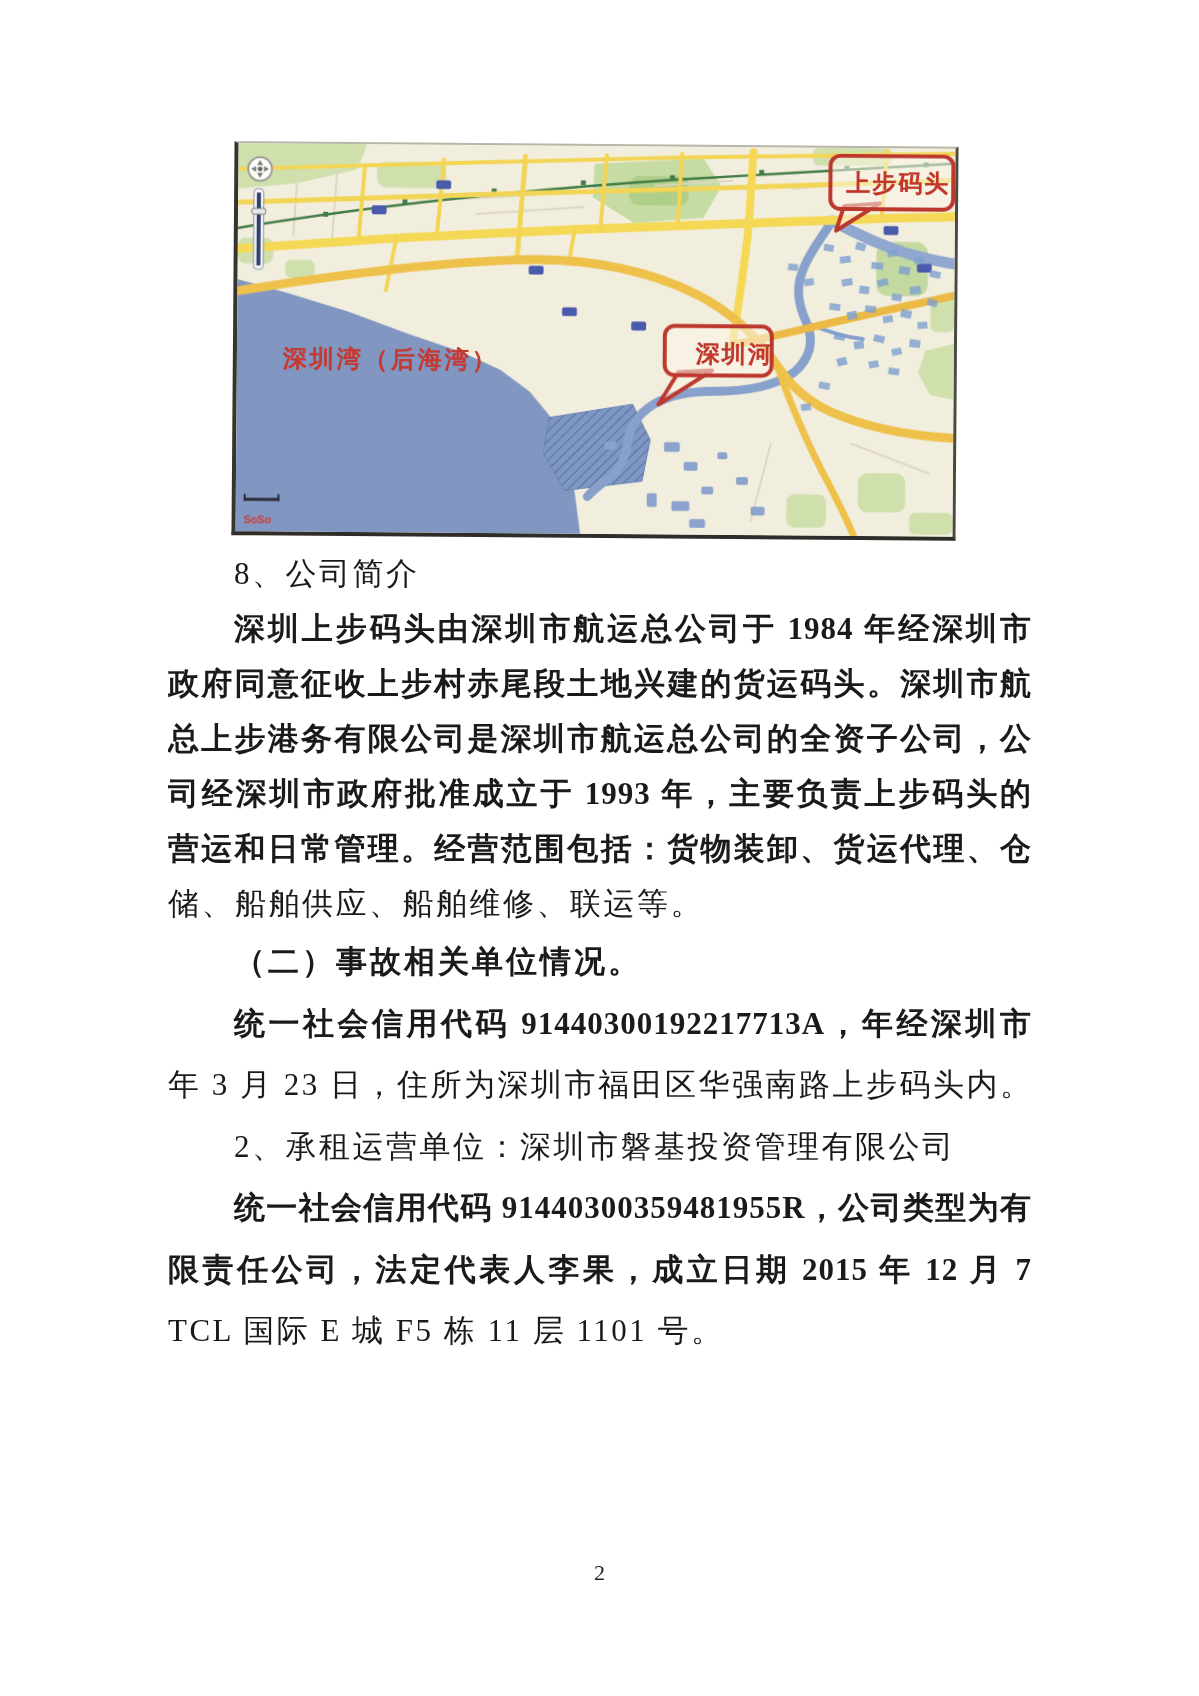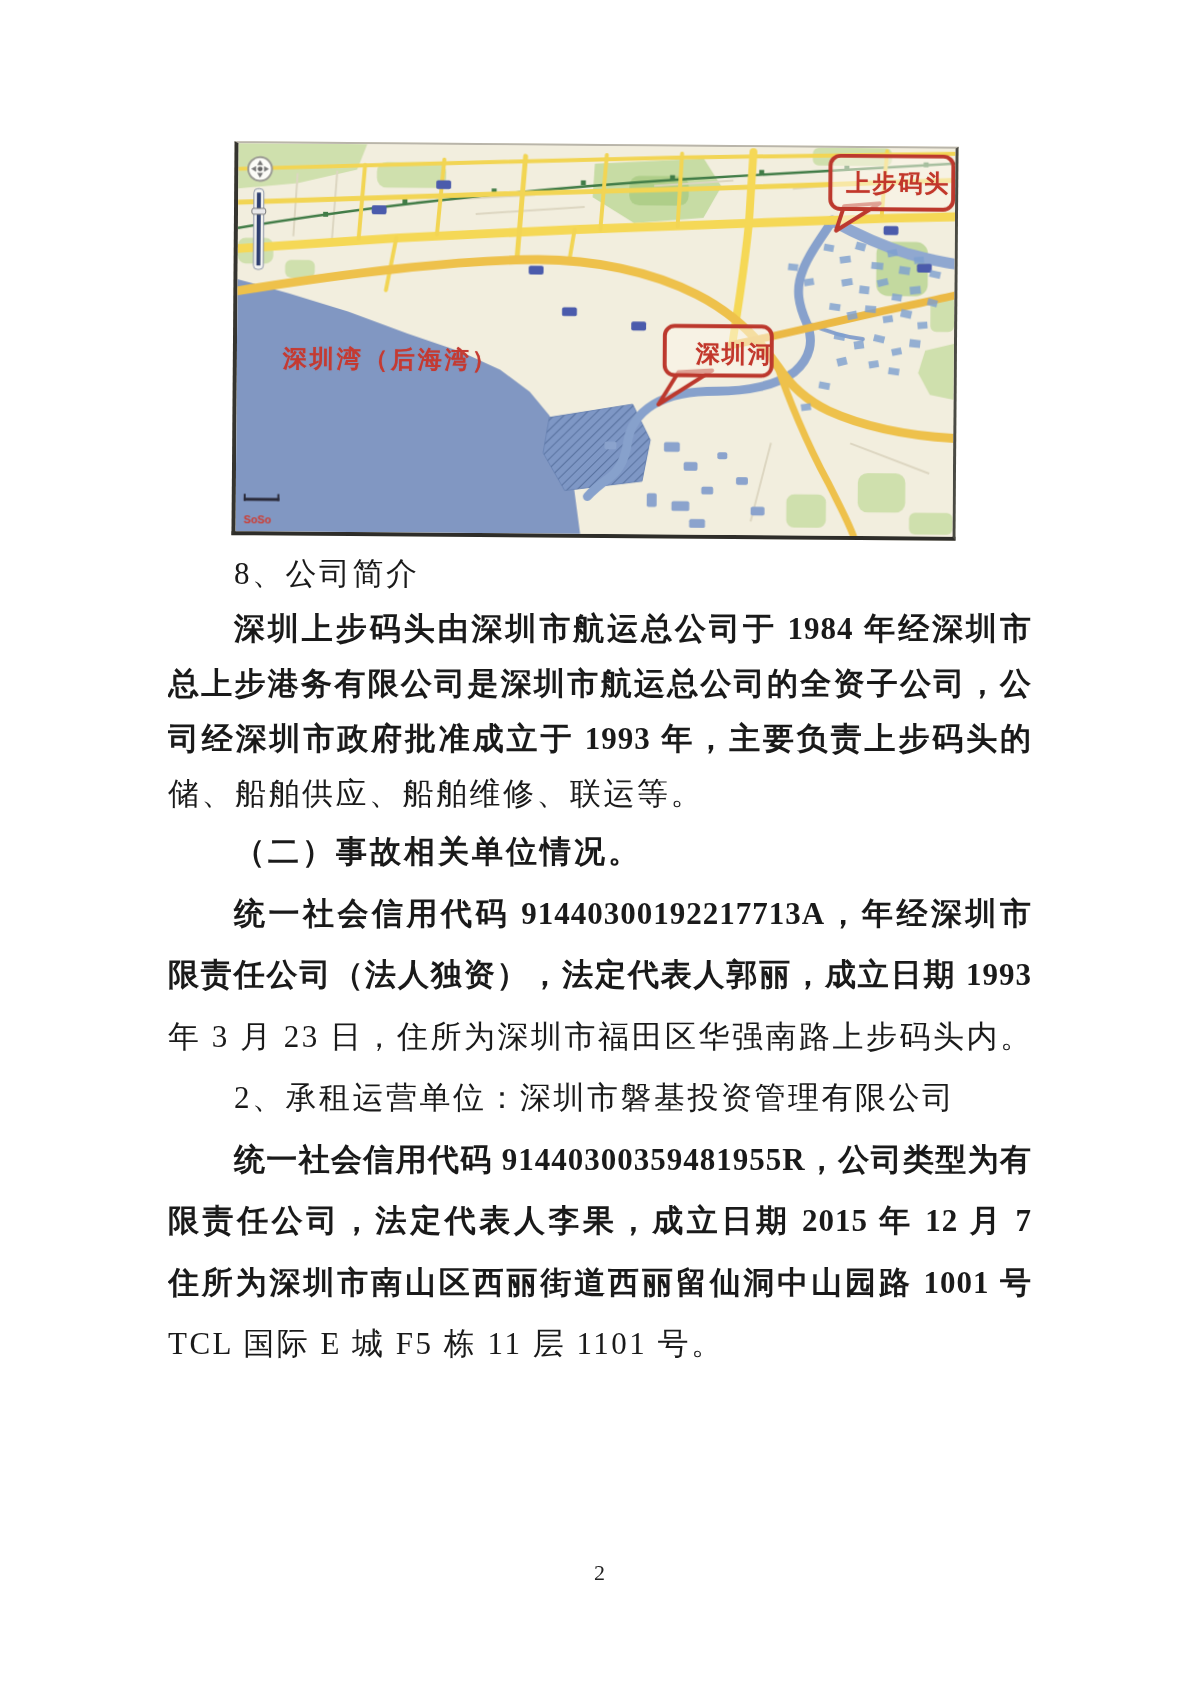--- a/index.html
+++ b/index.html
@@ -227,29 +227,29 @@
     <div class="map-overlay">
       <div class="bay-label">深圳湾（后海湾）</div>
       <div class="callout dock">上步码头</div>
       <div class="callout river">深圳河</div>
     </div>
   </div>
 
   <div class="textblock">
     <div class="line indent">8、公司简介</div>
     <div class="line indent fill">深圳上步码头由深圳市航运总公司于 1984 年经深圳市</div>
+    <div class="line fill">政府同意征收上步村赤尾段土地兴建的货运码头。深圳市航</div>
     <div class="line fill">总上步港务有限公司是深圳市航运总公司的全资子公司，公</div>
     <div class="line fill">司经深圳市政府批准成立于 1993 年，主要负责上步码头的</div>
+    <div class="line fill">营运和日常管理。经营范围包括：货物装卸、货运代理、仓</div>
     <div class="line">储、船舶供应、船舶维修、联运等。</div>
     <div class="line lh2 indent bold-head">（二）事故相关单位情况。</div>
     <div class="line lh2 indent fill">统一社会信用代码 91440300192217713A，年经深圳市</div>
-    <div class="line lh2 fill">限责任公司（法人独资），法定代表人郭丽，成立日期 1993</div>
     <div class="line lh2">年 3 月 23 日，住所为深圳市福田区华强南路上步码头内。</div>
     <div class="line lh2 indent">2、承租运营单位：深圳市磐基投资管理有限公司</div>
     <div class="line lh2 indent fill">统一社会信用代码 91440300359481955R，公司类型为有</div>
     <div class="line lh2 fill">限责任公司，法定代表人李果，成立日期 2015 年 12 月 7 日，</div>
-    <div class="line lh2 fill">住所为深圳市南山区西丽街道西丽留仙洞中山园路 1001 号</div>
     <div class="line lh2">TCL 国际 E 城 F5 栋 11 层 1101 号。</div>
   </div>
 
   <div class="pagenum">2</div>
 
 </div>
 
 </body></html>

